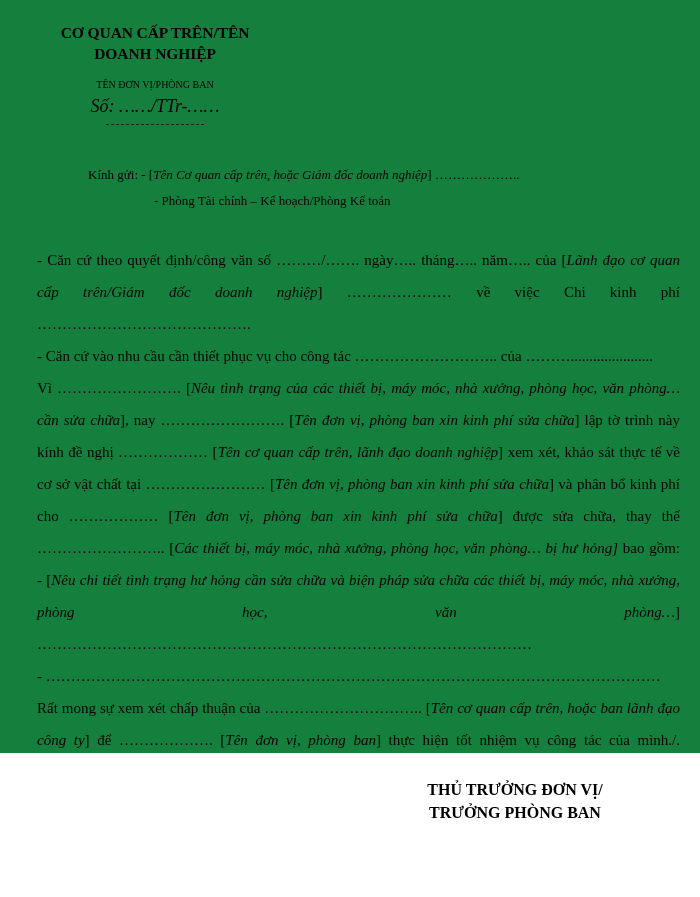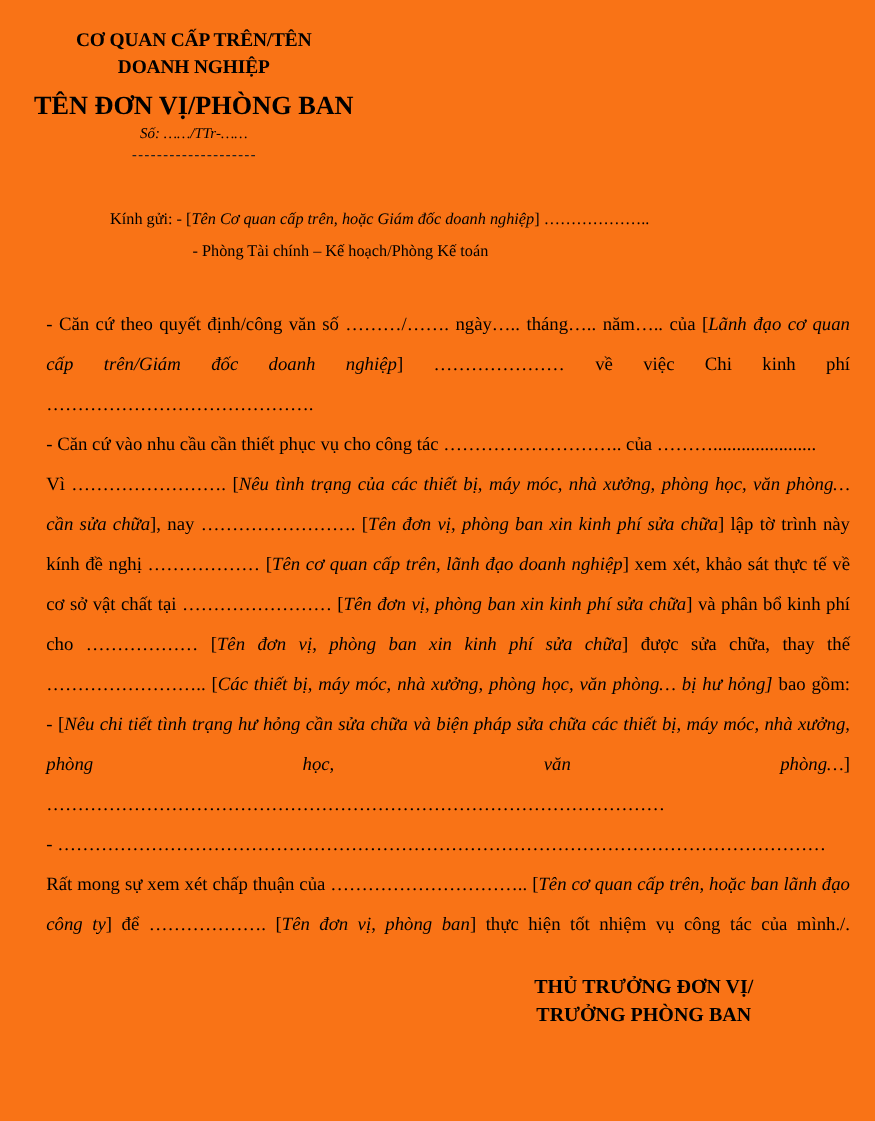--- a/index.html
+++ b/index.html
@@ -10,23 +10,23 @@
   body {
     width: 700px;
     height: 897px;
     font-family: "Liberation Serif", "DejaVu Serif", serif;
     color: #000000;
     position: relative;
     overflow: hidden;
   }
   .page {
     width: 700px;
-    height: 897px;
+    height: 753px;
     position: relative;
-    background: #f97316;
+    background: #15803d;
   }
 
   
   .header {
     display: flex;
     flex-direction: row;
     align-items: flex-start;
     padding-top: 22px;
   }
   .hdr-left {
@@ -39,28 +39,28 @@
     text-align: center;
     padding-right: 14px;
   }
   .org-line {
     font-weight: bold;
     font-size: 15.5px;
     line-height: 21px;
     letter-spacing: -0.1px;
   }
   .unit-line {
-    font-weight: bold;
-    font-size: 21px;
+    font-weight: normal;
+    font-size: 10px;
     line-height: 21px;
     margin-top: 10px;
   }
   .so-line {
     font-style: italic;
-    font-size: 12px;
+    font-size: 18px;
     line-height: 19px;
     margin-top: 2px;
   }
   .dash-rule {
     margin: 8px auto 0 auto;
     width: 98px;
     border-top: 1.4px dashed #222;
     height: 0;
   }
   .nation-line {

